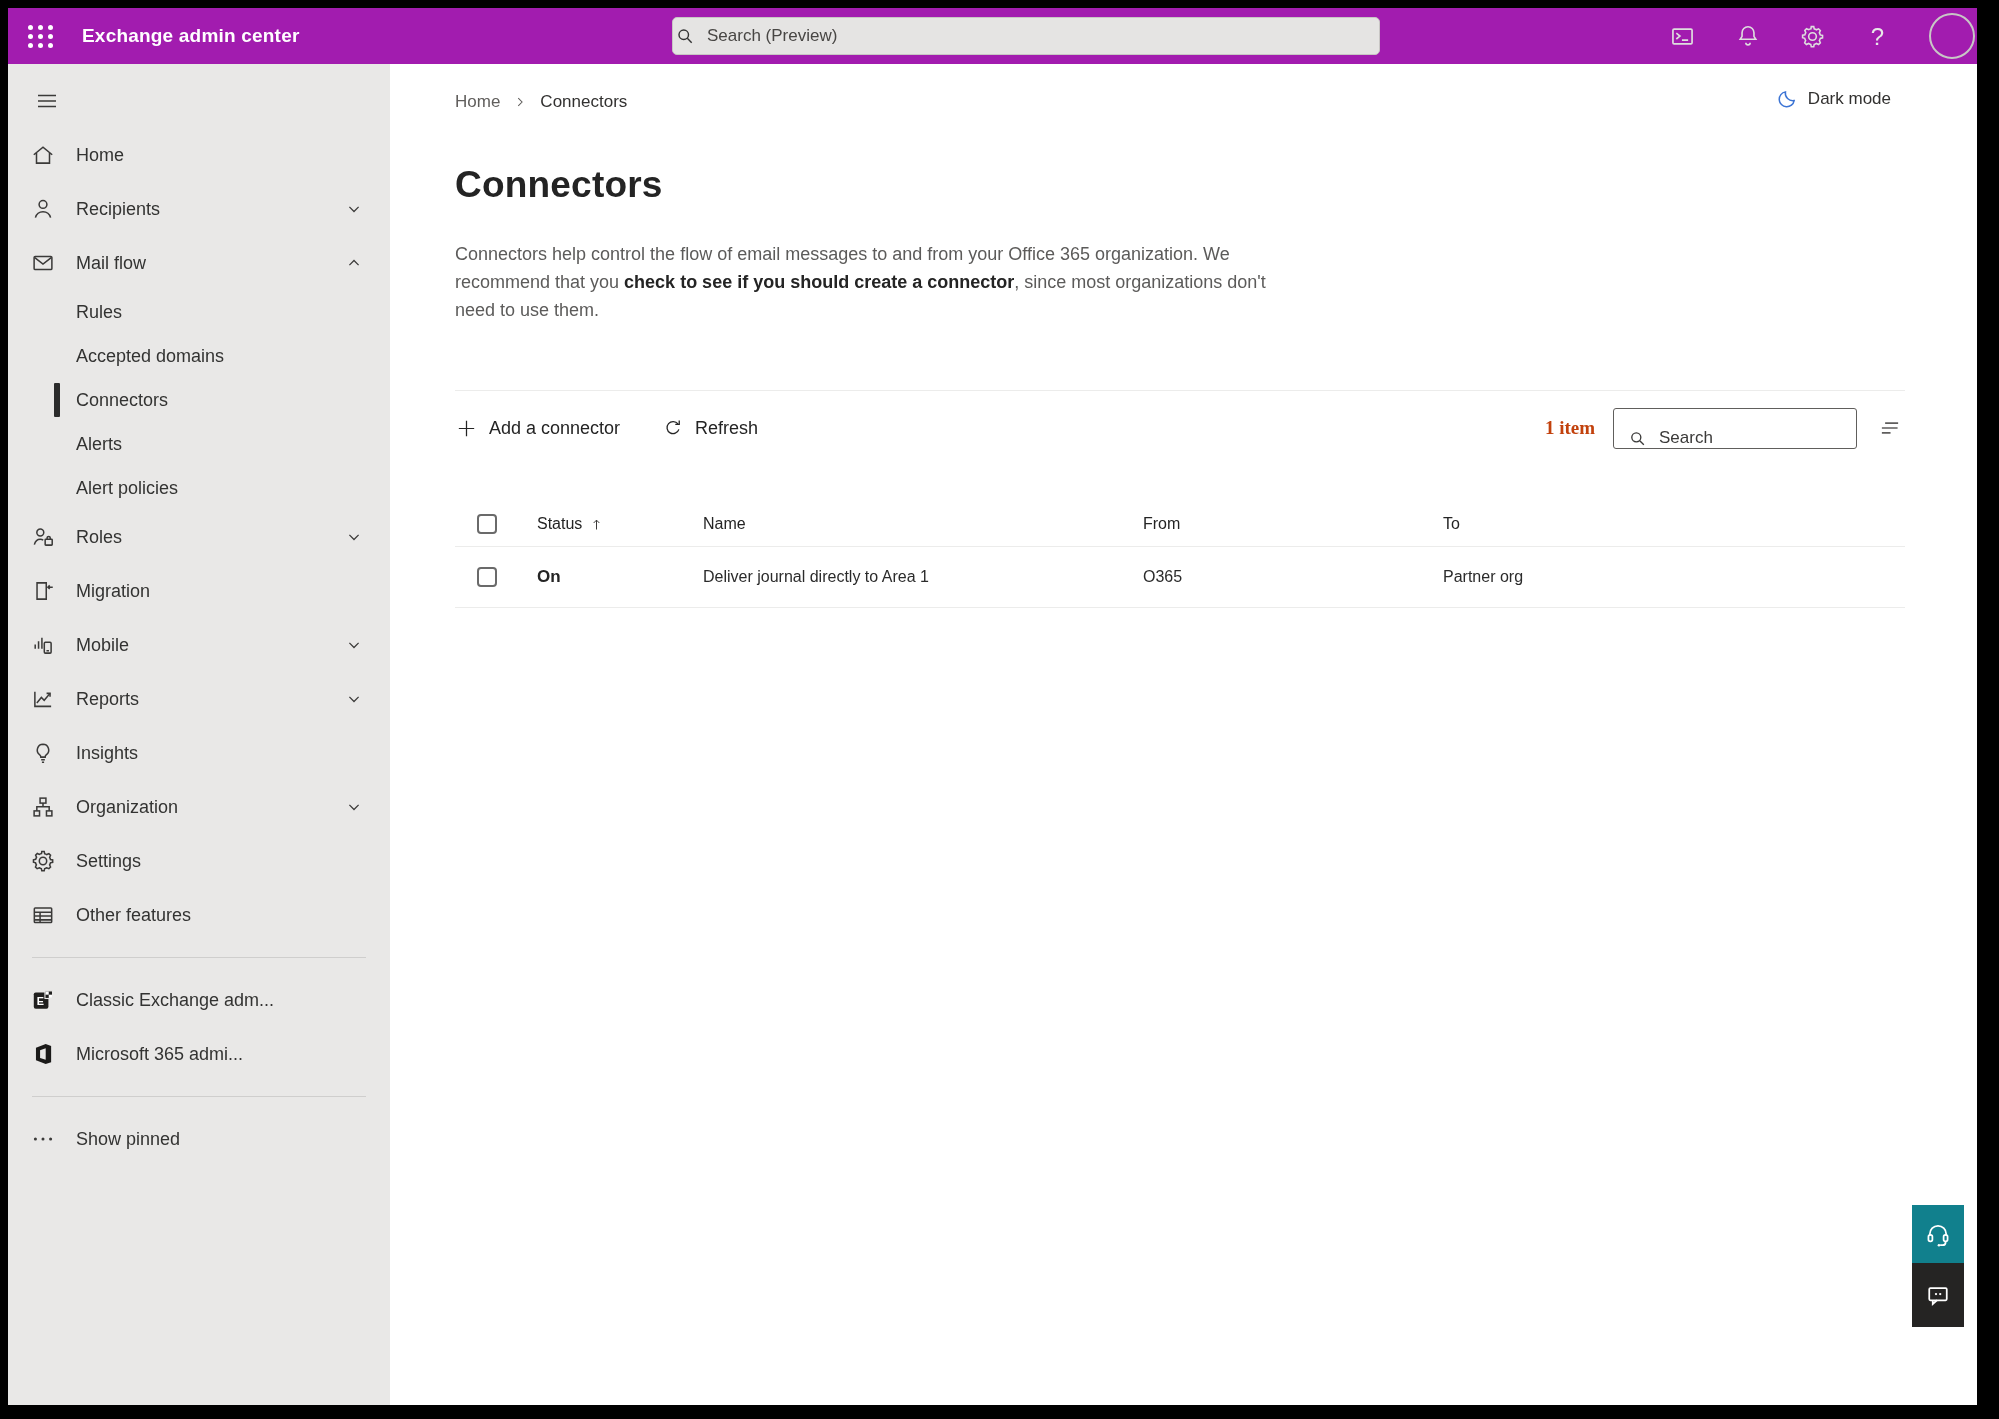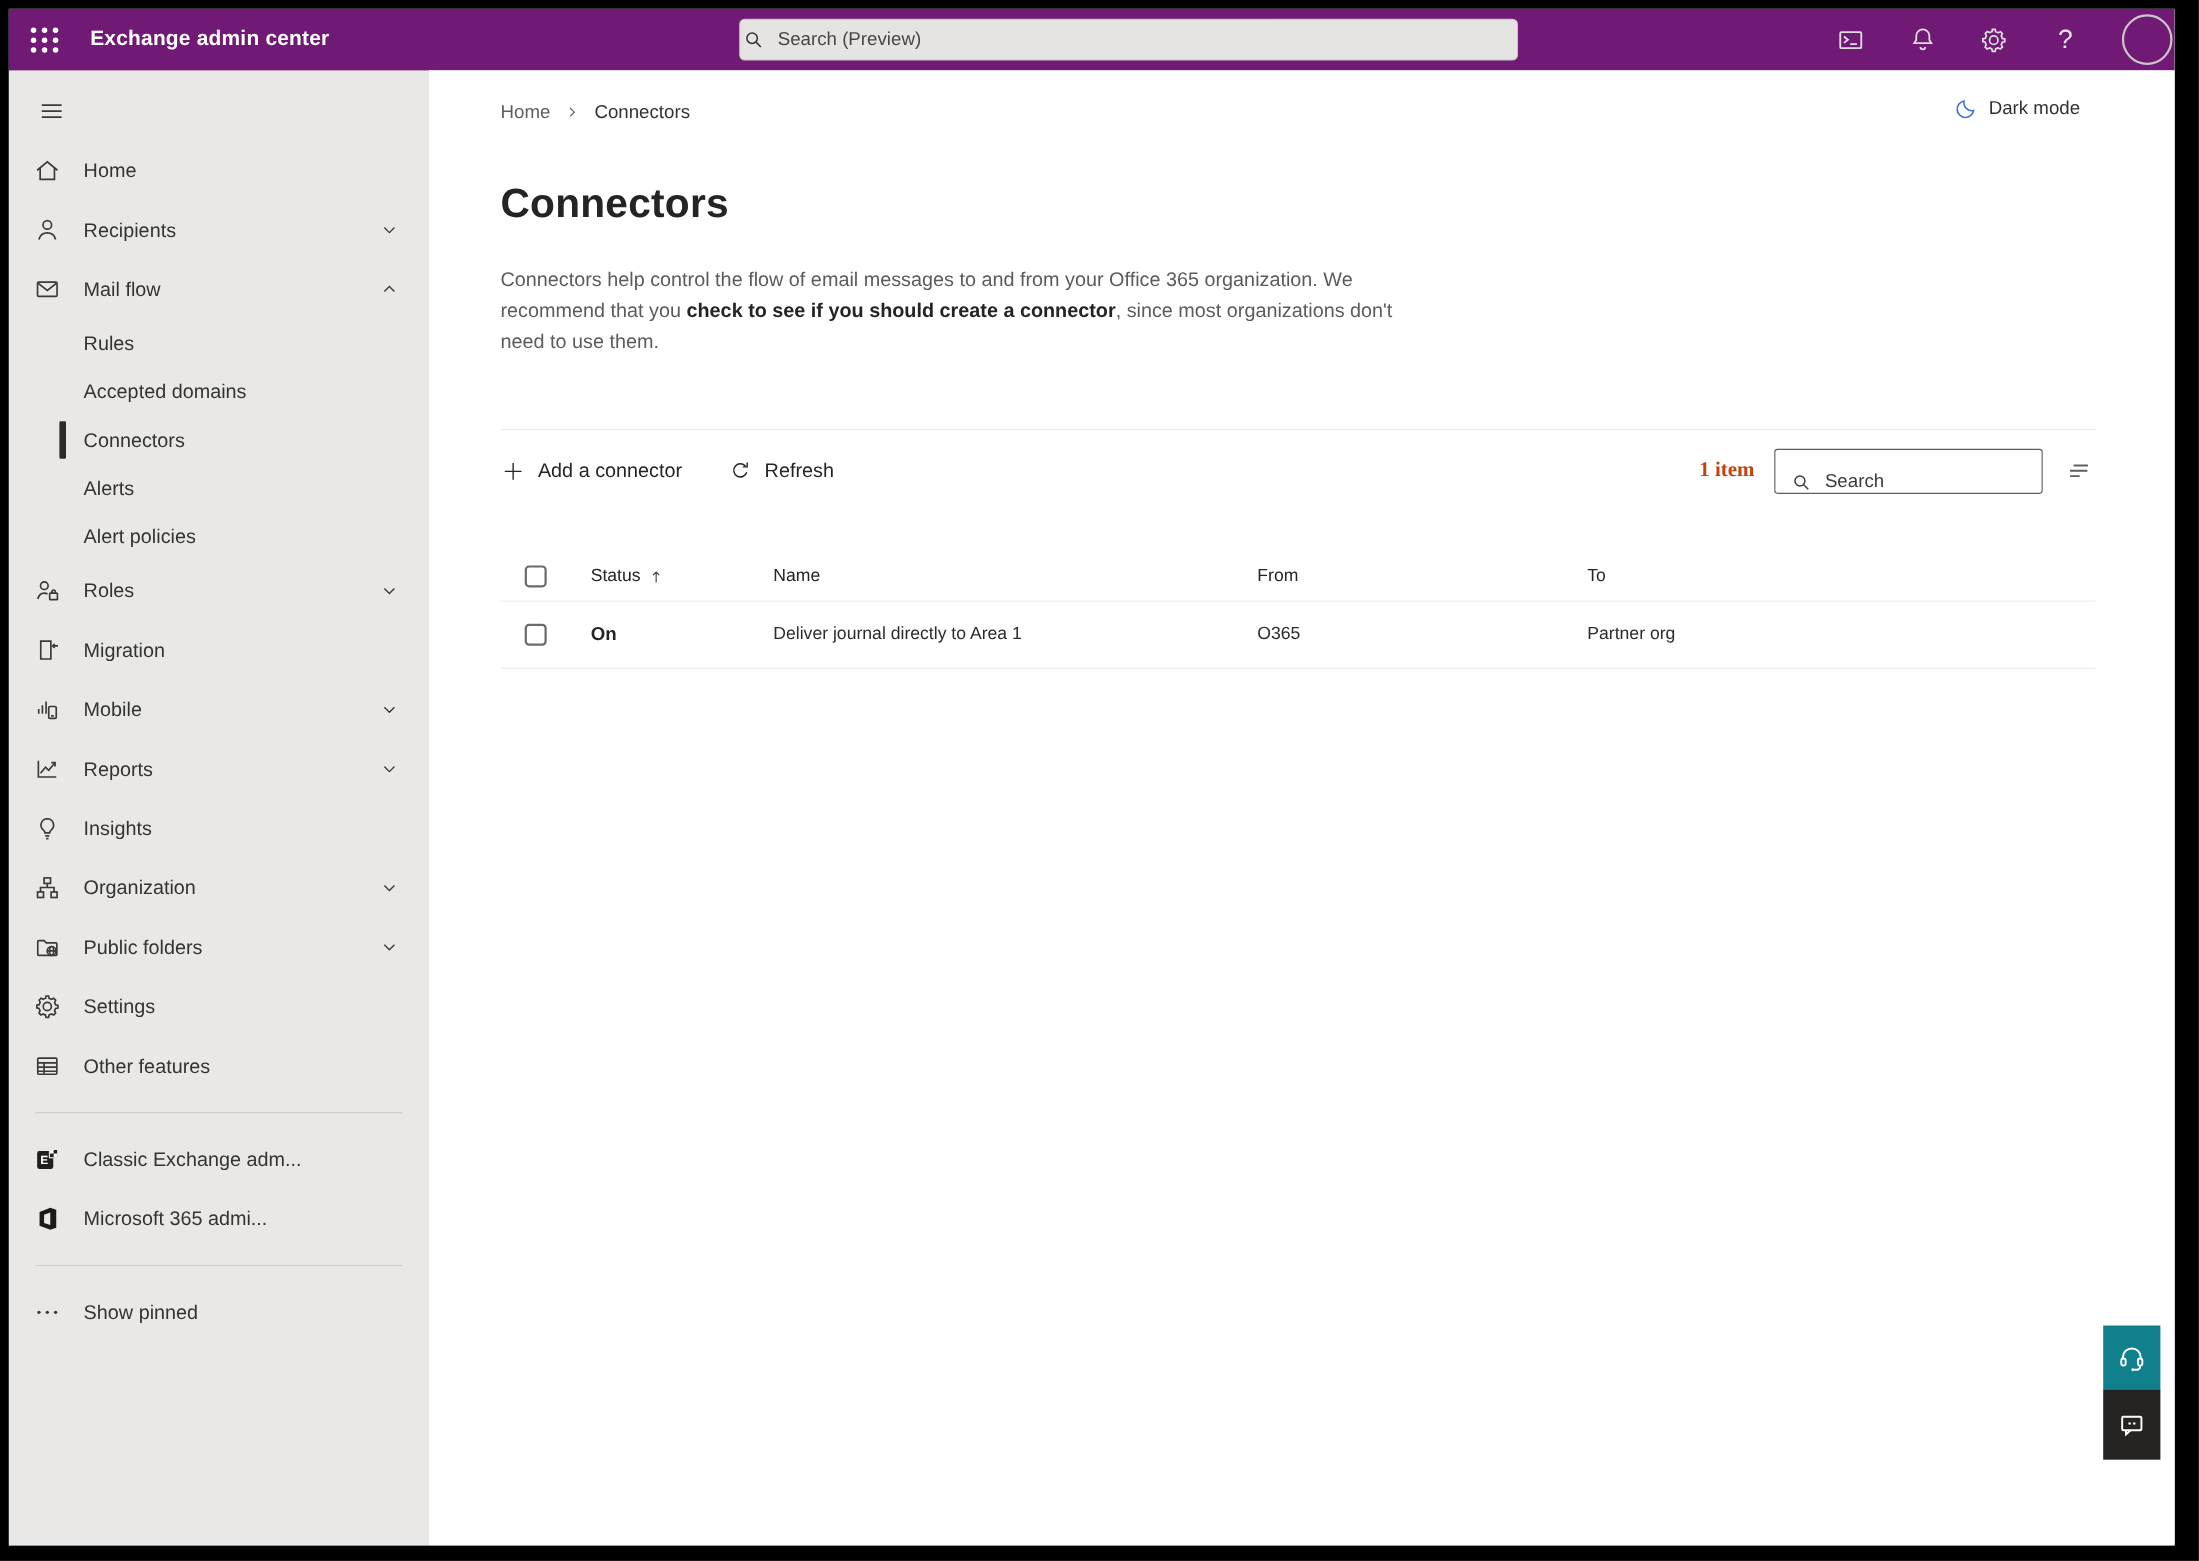--- a/index.html
+++ b/index.html
@@ -2,21 +2,21 @@
 <html><head>
 <meta charset="utf-8">
 <style>
   * { margin:0; padding:0; box-sizing:border-box; }
   html,body { width:1999px; height:1419px; }
   body { background:#000; position:relative; font-family:"Liberation Sans", sans-serif; overflow:hidden; }
 
   .window { position:absolute; left:8px; top:8px; width:1969px; height:1397px; background:#fff; overflow:hidden; }
 
   
-  .topbar { position:relative; height:56px; background:#701a75; display:flex; align-items:center; }
+  .topbar { position:relative; height:56px; background:#a21caf; display:flex; align-items:center; }
   .waffle-btn { width:66px; height:56px; display:grid; place-items:center; cursor:pointer; }
   .waffle { display:grid; grid-template-columns:repeat(3,6px); grid-gap:4px; }
   .waffle i { width:5px; height:5px; border-radius:50%; background:#fff; }
   .top-title { color:#fff; font-size:19px; font-weight:700; margin-left:8px; letter-spacing:.2px; }
   .top-search { position:absolute; left:664px; top:9px; width:708px; height:38px; background:#e5e4e3; border:1px solid #c8c6c4; border-radius:5px; display:flex; align-items:center; padding-left:2px; gap:12px; }
   .top-search svg { flex:none; }
   .top-search input { flex:1; background:transparent; border:none; outline:none; font-family:inherit; font-size:17px; color:#3b3a39; }
   .top-search input::placeholder { color:#484644; opacity:1; }
   .top-icons { position:absolute; right:2px; top:0; height:56px; display:flex; align-items:center; gap:38px; }
   .top-ic { width:27px; height:27px; display:grid; place-items:center; cursor:pointer; }
@@ -240,32 +240,20 @@
               <rect x="3.8" y="15.6" width="5" height="4.6"></rect>
               <rect x="15.2" y="15.6" width="5" height="4.6"></rect>
               <path d="M12 8.4v3.4M6.3 15.6v-3.8h11.4v3.8"></path>
             </svg>
           <span>Organization</span>
           <svg class="chev" width="20" height="20" viewBox="0 0 24 24" fill="none" stroke="#3b3a39" stroke-width="1.5">
               <path d="M6.5 9.5 12 15l5.5-5.5"></path>
             </svg>
         </div>
 
-        <div class="nav-item">
-          <svg class="ic" viewBox="0 0 24 24" fill="none" stroke="#3b3a39" stroke-width="1.4">
-              <path d="M4 7.2c0-.4.3-.7.7-.7h4.6l1.9 1.9h8.1c.4 0 .7.3.7.7v9.2c0 .4-.3.7-.7.7H4.7a.7.7 0 0 1-.7-.7z"></path>
-              <circle cx="15.6" cy="15.2" r="3.7" fill="#e9e8e7"></circle>
-              <ellipse cx="15.6" cy="15.2" rx="1.7" ry="3.7"></ellipse>
-              <path d="M11.9 15.2h7.4"></path>
-            </svg>
-          <span>Public folders</span>
-          <svg class="chev" width="20" height="20" viewBox="0 0 24 24" fill="none" stroke="#3b3a39" stroke-width="1.5">
-              <path d="M6.5 9.5 12 15l5.5-5.5"></path>
-            </svg>
-        </div>
 
         <div class="nav-item">
           <svg class="ic" viewBox="0 0 24 24" fill="none" stroke="#3b3a39" stroke-width="1.4">
               <path d="M10.9 3.2h2.2l.42 2.02a6.9 6.9 0 0 1 1.95.81l1.93-.86 1.56 1.56-.86 1.93c.35.6.62 1.25.8 1.95l2.03.42v2.2l-2.02.42a6.9 6.9 0 0 1-.81 1.95l.86 1.93-1.56 1.56-1.93-.86a6.9 6.9 0 0 1-1.95.8l-.42 2.03h-2.2l-.42-2.02a6.9 6.9 0 0 1-1.95-.81l-1.93.86-1.56-1.56.86-1.93a6.9 6.9 0 0 1-.8-1.95L3.2 13.1v-2.2l2.02-.42a6.9 6.9 0 0 1 .81-1.95l-.86-1.93 1.56-1.56 1.93.86a6.9 6.9 0 0 1 1.95-.8z"></path>
               <circle cx="12" cy="12" r="3.4"></circle>
             </svg>
           <span>Settings</span>
         </div>
 
         <div class="nav-item">

